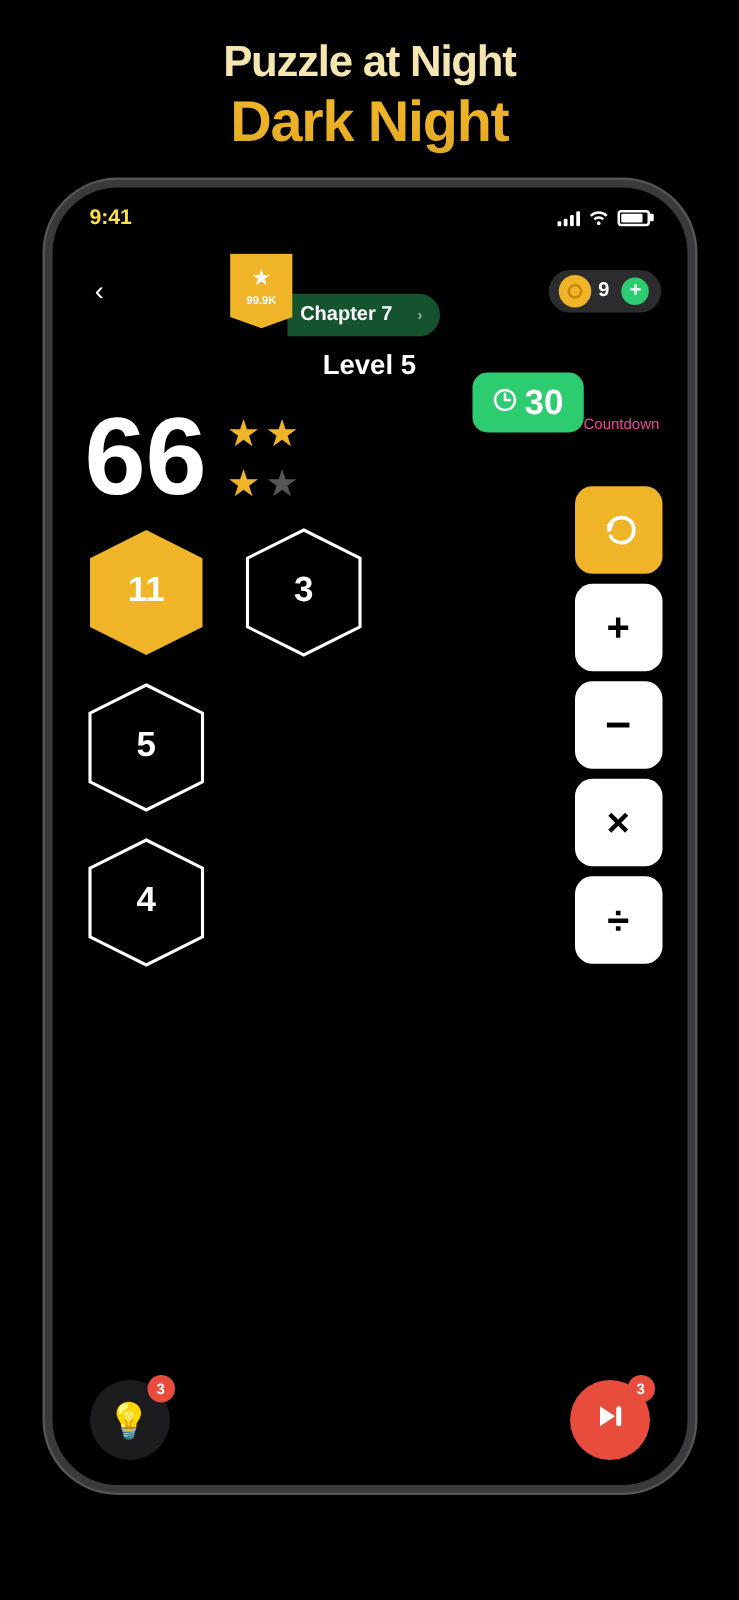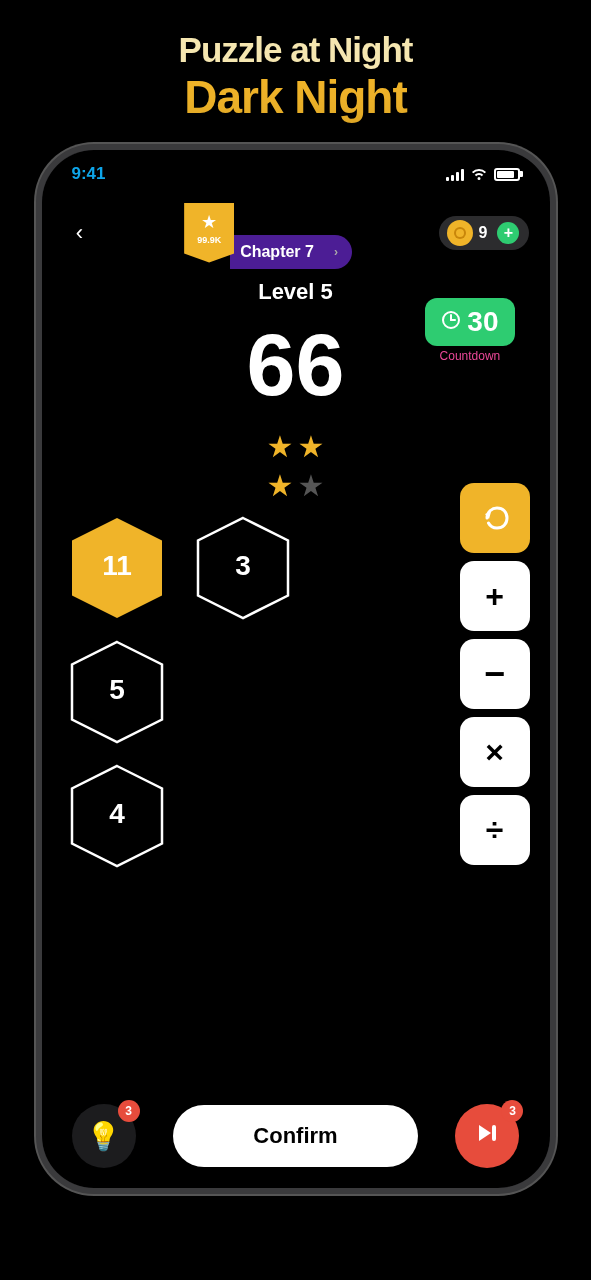--- a/index.html
+++ b/index.html
@@ -57,21 +57,21 @@
       overflow: hidden;
       position: relative;
     }
 
     
     .status-bar {
       display: flex;
       justify-content: space-between;
       align-items: center;
       padding: 14px 30px 6px;
-      color: #0ea5e9;
+      color: #fde047;
     }
     .status-time {
       font-size: 17px;
       font-weight: 600;
     }
     .status-icons {
       display: flex;
       align-items: center;
       gap: 6px;
     }
@@ -156,21 +156,21 @@
       font-size: 18px;
       color: #fff;
     }
     .bookmark-count {
       font-size: 9px;
       color: #fff;
       font-weight: 700;
       margin-top: 2px;
     }
     .chapter-label {
-      background: #4c1d95;
+      background: #14532d;
       color: #fff;
       font-size: 16px;
       font-weight: 600;
       padding: 8px 14px 8px 10px;
       border-radius: 0 20px 20px 0;
       display: flex;
       align-items: center;
       gap: 20px;
       margin-left: -4px;
       margin-top: 39px;
@@ -223,25 +223,25 @@
     }
     .level-title {
       color: #fff;
       font-size: 22px;
       font-weight: 700;
     }
 
     
     .countdown-area {
       position: absolute;
-      right: 35px;
+      right: 22px;
       top: 148px;
       display: flex;
-      flex-direction: column;
-      align-items: center;
+      flex-direction: row;
+      align-items: flex-end;
     }
     .countdown-box {
       background: #2ecc71;
       border-radius: 12px;
       padding: 8px 16px;
       display: flex;
       align-items: center;
       gap: 6px;
     }
     .countdown-clock {
@@ -258,21 +258,20 @@
       font-size: 12px;
       margin-top: 3px;
     }
 
     
     .score-area {
       display: flex;
       align-items: center;
       padding: 10px 26px;
       gap: 16px;
-      flex-direction: column;
     }
     .score-number {
       font-size: 88px;
       font-weight: 900;
       color: #fff;
       line-height: 1;
     }
     .stars-grid {
       display: grid;
       grid-template-columns: 1fr 1fr;
@@ -564,21 +563,20 @@
         <div class="op-btn">×</div>
         <div class="op-btn">÷</div>
       </div>
     </div>
 
     <div class="bottom-bar">
       <div class="hint-btn">
         <span>💡</span>
         <div class="badge-count">3</div>
       </div>
-      <div class="confirm-btn">Confirm</div>
       <div class="skip-btn">
         <span>
           <svg width="28" height="28" viewBox="0 0 28 28" fill="white">
             <polygon points="6,6 18,14 6,22" fill="white"></polygon>
             <rect x="19" y="6" width="4" height="16" rx="2" fill="white"></rect>
           </svg>
         </span>
         <div class="badge-count">3</div>
       </div>
     </div>

